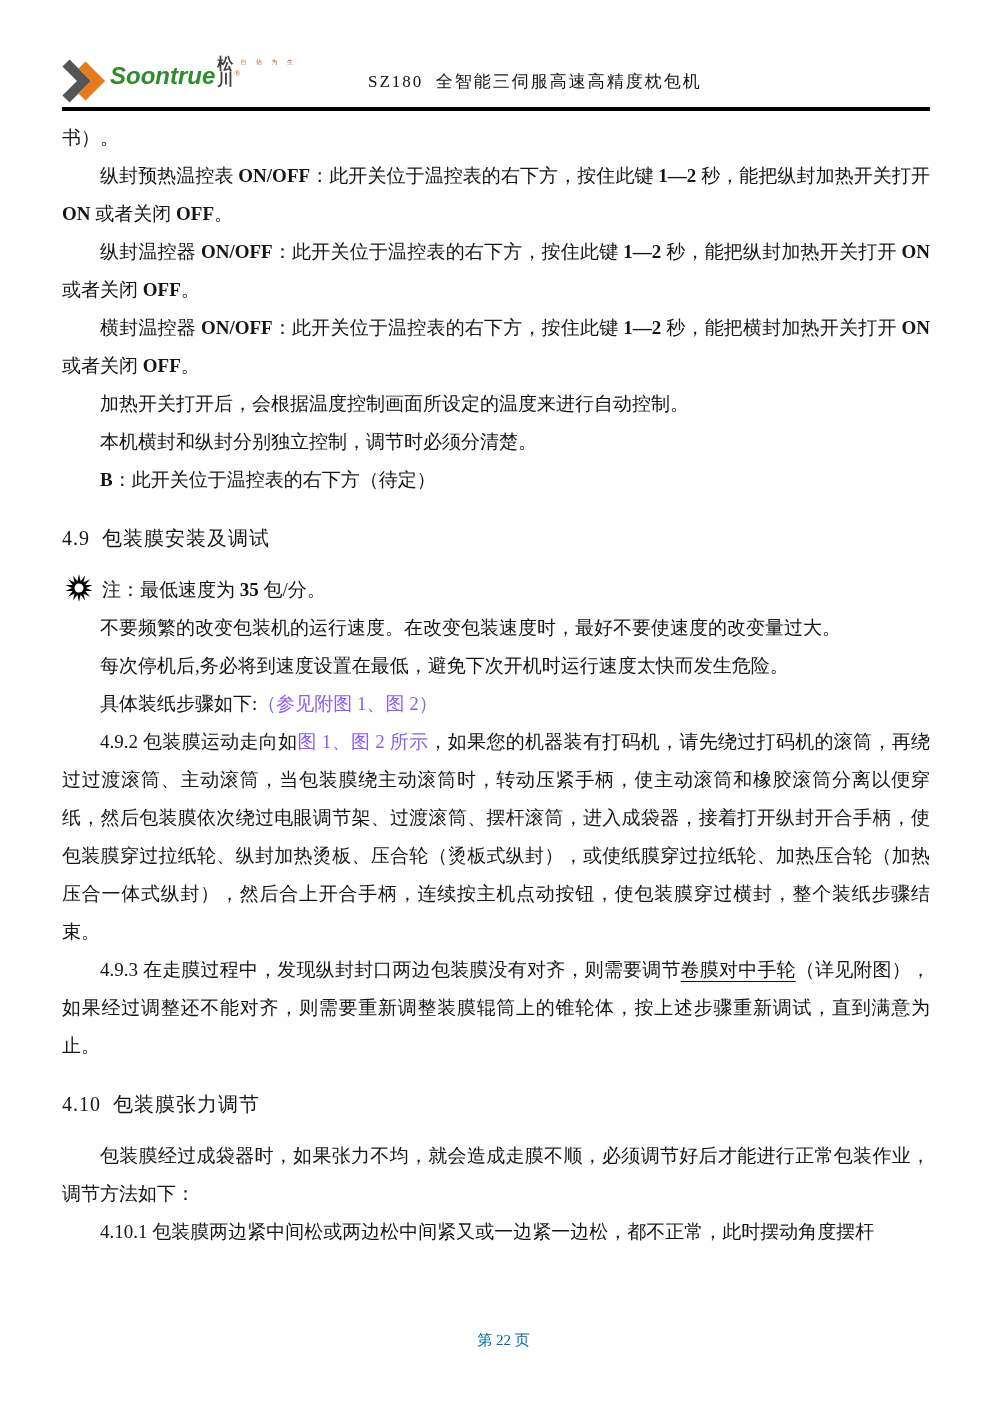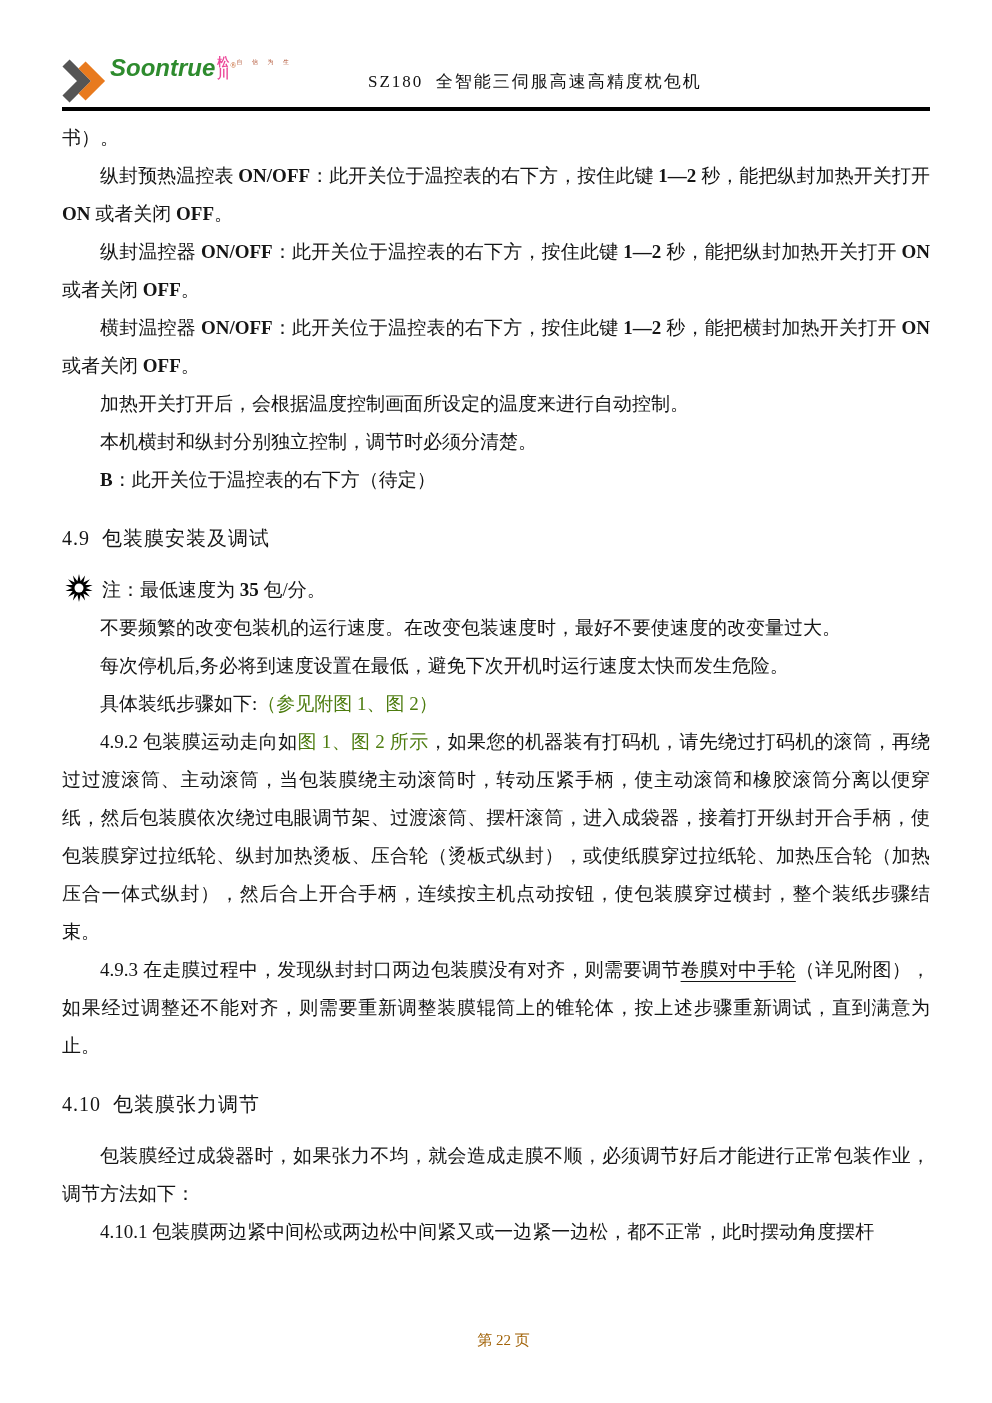--- a/index.html
+++ b/index.html
@@ -16,21 +16,21 @@
   }
   .logo{display:flex;align-items:flex-start;gap:2px;}
   .chevrons{width:46px;height:50px;flex:0 0 auto;}
   .logo-right{display:flex;flex-direction:row;width:140px;}
   .brandline{display:flex;align-items:flex-end;line-height:1;}
   .brand{
     font-family:"Liberation Sans", sans-serif;
     font-style:italic;font-weight:bold;font-size:24px;color:#2e8b2e;
     letter-spacing:0px;
   }
-  .brand-cn{font-size:12px;font-weight:bold;color:#ec4899;margin-left:2px;}
+  .brand-cn{font-size:16px;font-weight:bold;color:#404040;margin-left:2px;}
   .reg{font-size:8px;color:#c05a20;vertical-align:top;margin-left:1px;position:relative;top:-10px;}
   .bar{width:100%;height:4px;}
   .bar-orange{background:#e87a1e;margin-top:2px;}
   .bar-gray{background:#555555;margin-top:1px;}
   .slogan{
     font-size:6px;color:#b05030;text-align:right;letter-spacing:4px;
     margin-top:2px;white-space:pre;
   }
   .doc-title{
     margin-left:118px;margin-bottom:13px;
@@ -41,32 +41,32 @@
   .doc-body{margin-top:8px;font-size:19px;}
   .para{text-align:justify;line-height:38px;margin:0;}
   .para.body{text-indent:2em;}
   .para.flush{text-indent:0;}
   .para.heading{
     text-indent:0;font-size:20px;letter-spacing:1px;white-space:pre;
     margin:20px 0 14px 0;
   }
   .para.note{text-indent:0;margin-top:6px;}
   .seg-bold{font-weight:bold;}
-  .seg-red{color:#4d7c0f;}
+  .seg-red{color:#8b5cf6;}
   .seg-underline{text-decoration:underline;text-underline-offset:5px;}
   .star{
     display:inline-block;width:30px;height:30px;vertical-align:-7px;
     margin-right:8px;margin-left:2px;
   }
   .star svg{width:30px;height:30px;display:block;}
 
   
   .footer{
     position:absolute;left:0;right:0;bottom:36px;text-align:center;
-    font-size:15px;color:#a16207;white-space:pre;
+    font-size:15px;color:#0369a1;white-space:pre;
   }
 </style>
 </head>
 <body>
 
 <div class="page">
 
   <div class="header">
     <div class="logo">
       <svg class="chevrons" viewBox="0 0 46 50">

